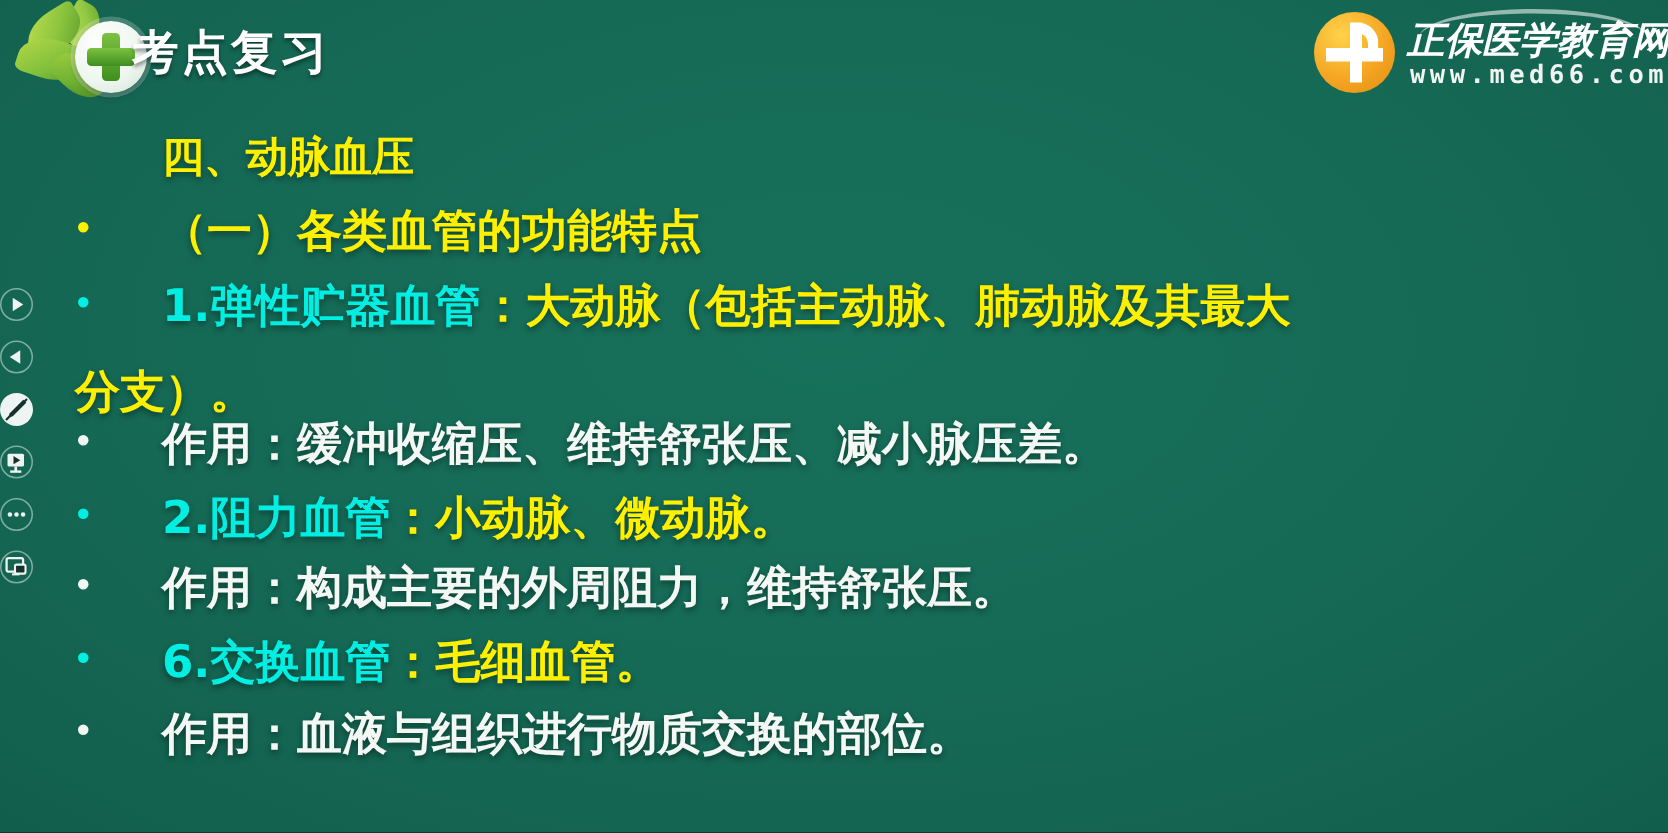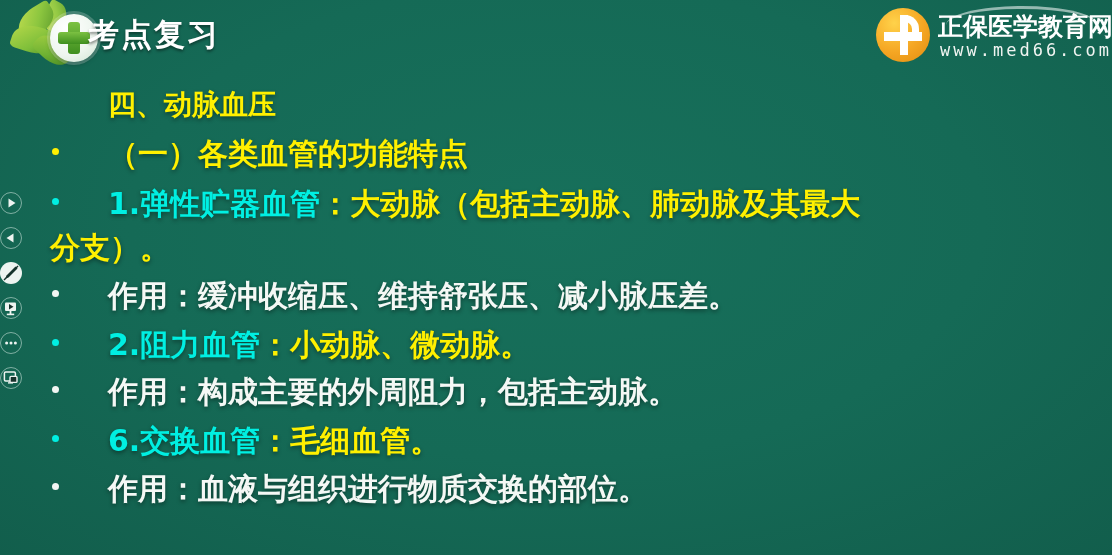--- a/index.html
+++ b/index.html
@@ -127,36 +127,37 @@
   }
   .logo-text {
     position: absolute;
     left: 62px;
     top: 6px;
     font-size: 25px;
     font-weight: bold;
     color: #ffffff;
     letter-spacing: 0px;
     white-space: nowrap;
+    font-style: italic;
   }
   .logo-swoosh {
     position: absolute;
     left: 70px;
     top: 2px;
     width: 152px;
     height: 16px;
     border-top: 3px solid rgba(255,255,255,0.55);
     border-radius: 50% 50% 0 0 / 100% 100% 0 0;
   }
   .logo-url {
     position: absolute;
     left: 64px;
     top: 36px;
     font-size: 17px;
-    font-weight: normal;
+    font-weight: bold;
     color: #f0f4f1;
     letter-spacing: 3px;
     white-space: nowrap;
     font-family: "DejaVu Sans Mono", "Liberation Mono", monospace;
   }
 
   
   .toolbar {
     position: absolute;
     left: 0;
@@ -299,34 +300,34 @@
         <span class="txt" style="left: 108px; top: 0px; font-size: 28px; font-weight: bold;"><span class="yellow">四、动脉血压</span></span>
       </div>
       <div class="row" style="top: 58px; height: 42px;">
         <span class="bullet yellow" style="top: 14px;"></span>
         <span class="txt" style="left: 108px; top: 0px; font-size: 30px; font-weight: bold;"><span class="yellow">（一）各类血管的功能特点</span></span>
       </div>
       <div class="row" style="top: 108px; height: 42px;">
         <span class="bullet cyan" style="top: 14px;"></span>
         <span class="txt" style="left: 108px; top: 0px; font-size: 30px; font-weight: bold;"><span class="cyan">1.弹性贮器血管</span><span class="yellow">：大动脉（包括主动脉、肺动脉及其最大</span></span>
       </div>
-      <div class="row" style="top: 152px; height: 42px;">
+      <div class="row" style="top: 165px; height: 42px;">
         <span class="txt" style="left: 50px; top: 0px; font-size: 30px; font-weight: bold;"><span class="yellow">分支）。</span></span>
       </div>
       <div class="row" style="top: 200px; height: 42px;">
         <span class="bullet white" style="top: 14px;"></span>
         <span class="txt" style="left: 108px; top: 0px; font-size: 30px; font-weight: bold; text-align: right;"><span class="white">作用：缓冲收缩压、维持舒张压、减小脉压差。</span></span>
       </div>
       <div class="row" style="top: 249px; height: 42px;">
         <span class="bullet cyan" style="top: 14px;"></span>
         <span class="txt" style="left: 108px; top: 0px; font-size: 30px; font-weight: bold;"><span class="cyan">2.阻力血管</span><span class="yellow">：小动脉、微动脉。</span></span>
       </div>
       <div class="row" style="top: 296px; height: 42px;">
         <span class="bullet white" style="top: 14px;"></span>
-        <span class="txt" style="left: 108px; top: 0px; font-size: 30px; font-weight: bold;"><span class="white">作用：构成主要的外周阻力，包括主动脉。</span></span>
+        <span class="txt" style="left: 108px; top: 0px; font-size: 30px; font-weight: bold;"><span class="white">作用：构成主要的外周阻力，维持舒张压。</span></span>
       </div>
       <div class="row" style="top: 345px; height: 42px;">
         <span class="bullet cyan" style="top: 14px;"></span>
         <span class="txt" style="left: 108px; top: 0px; font-size: 30px; font-weight: bold;"><span class="cyan">6.交换血管</span><span class="yellow">：毛细血管。</span></span>
       </div>
       <div class="row" style="top: 393px; height: 42px;">
         <span class="bullet white" style="top: 14px;"></span>
         <span class="txt" style="left: 108px; top: 0px; font-size: 30px; font-weight: bold;"><span class="white">作用：血液与组织进行物质交换的部位。</span></span>
       </div>
     </div>

